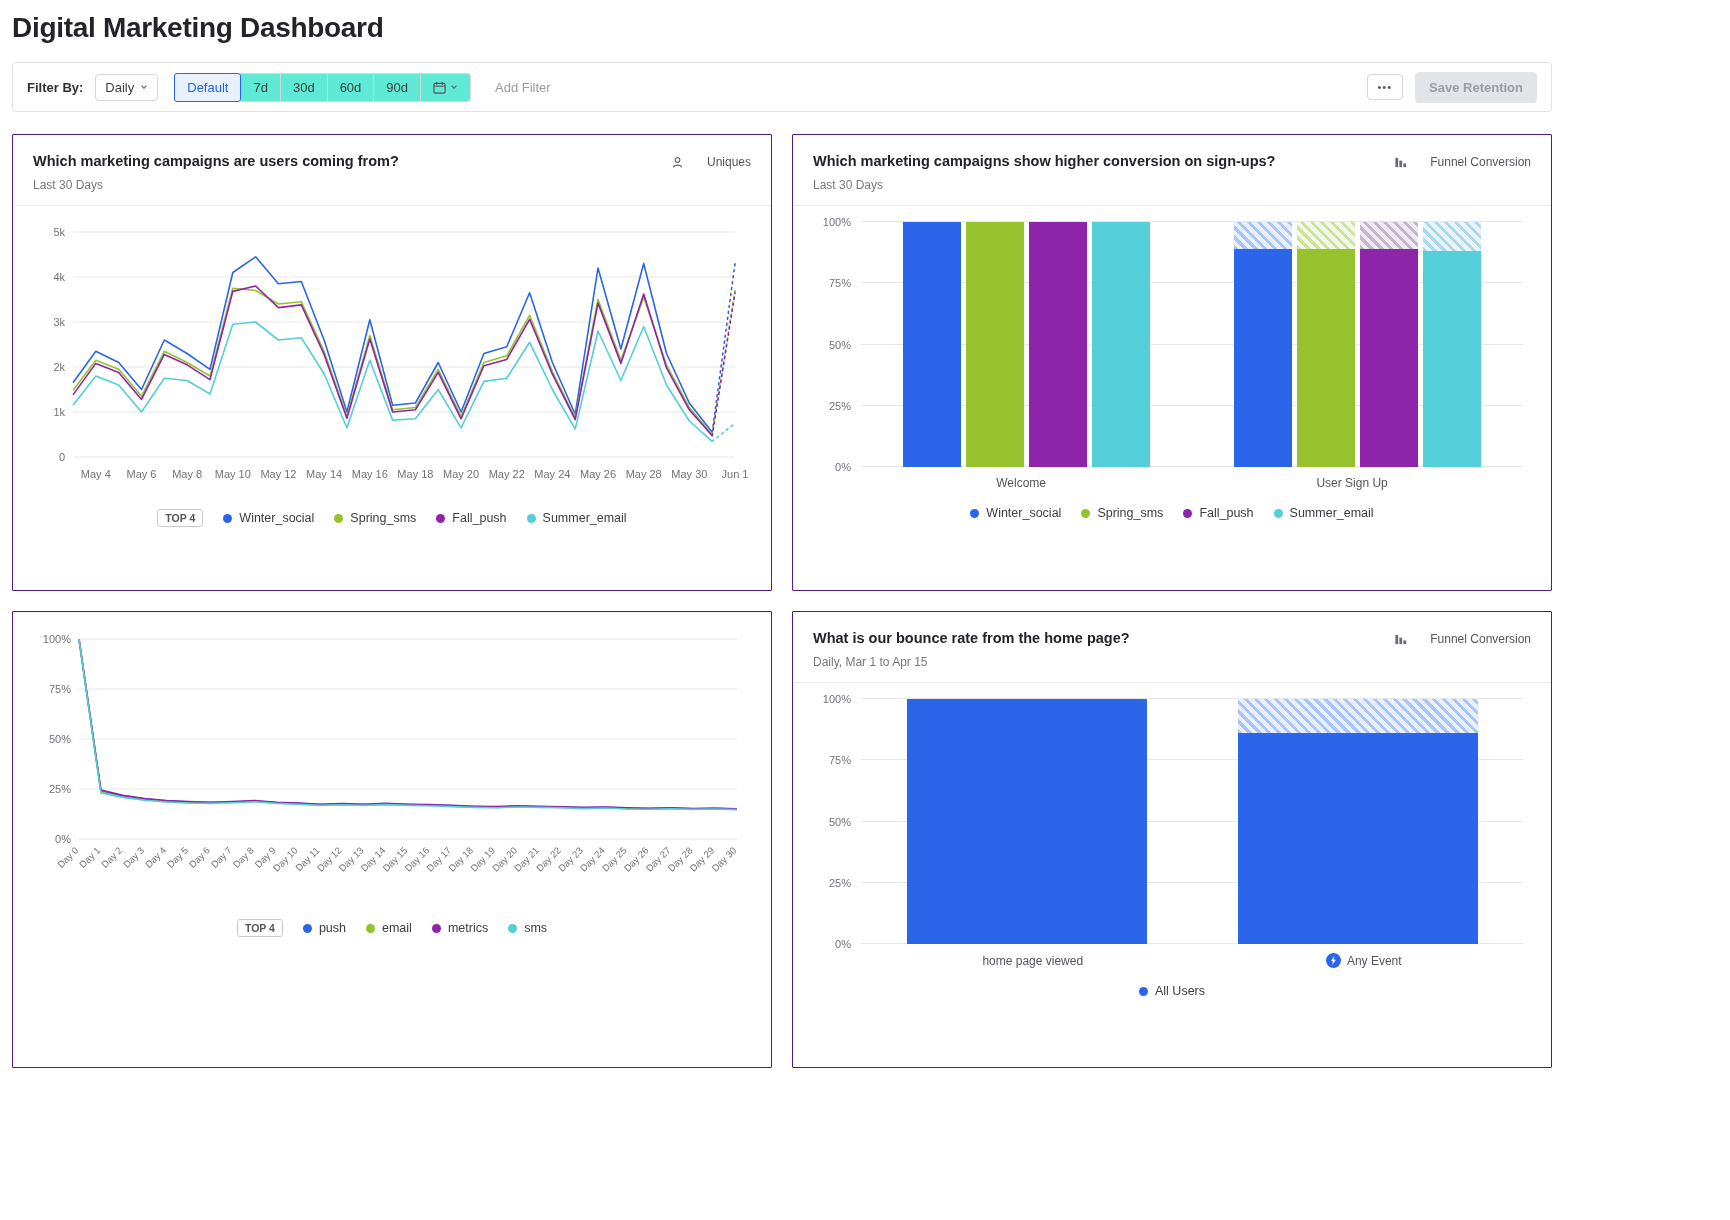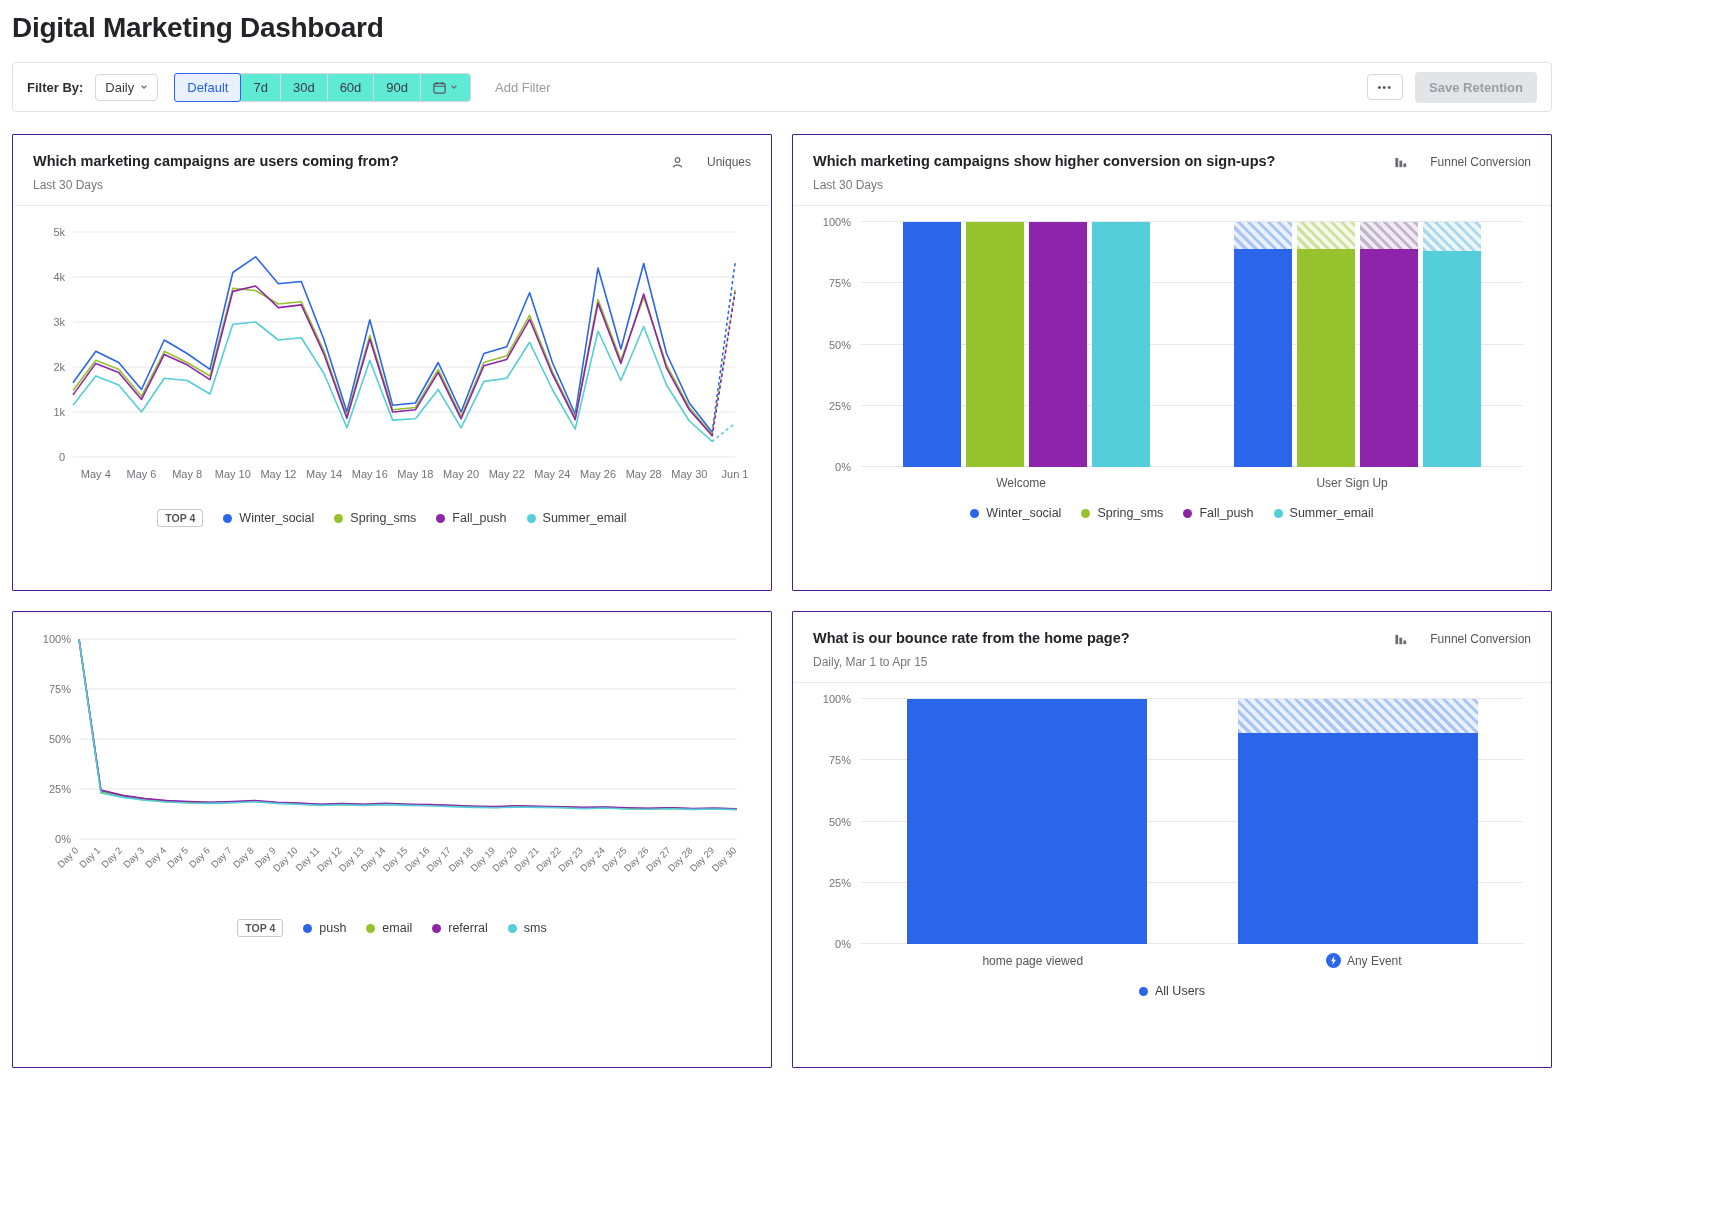--- a/index.html
+++ b/index.html
@@ -319,21 +319,21 @@
               <div class="l-item">
                 <span class="dot" style="background: rgb(43, 102, 234);"></span>
                 <span>push</span>
               </div>
               <div class="l-item">
                 <span class="dot" style="background: rgb(150, 194, 46);"></span>
                 <span>email</span>
               </div>
               <div class="l-item">
                 <span class="dot" style="background: rgb(142, 36, 170);"></span>
-                <span>referral</span>
+                <span>metrics</span>
               </div>
               <div class="l-item">
                 <span class="dot" style="background: rgb(84, 206, 216);"></span>
                 <span>sms</span>
               </div>
             </div></div>
         </div>
     </section>
 
     <section class="panel">

